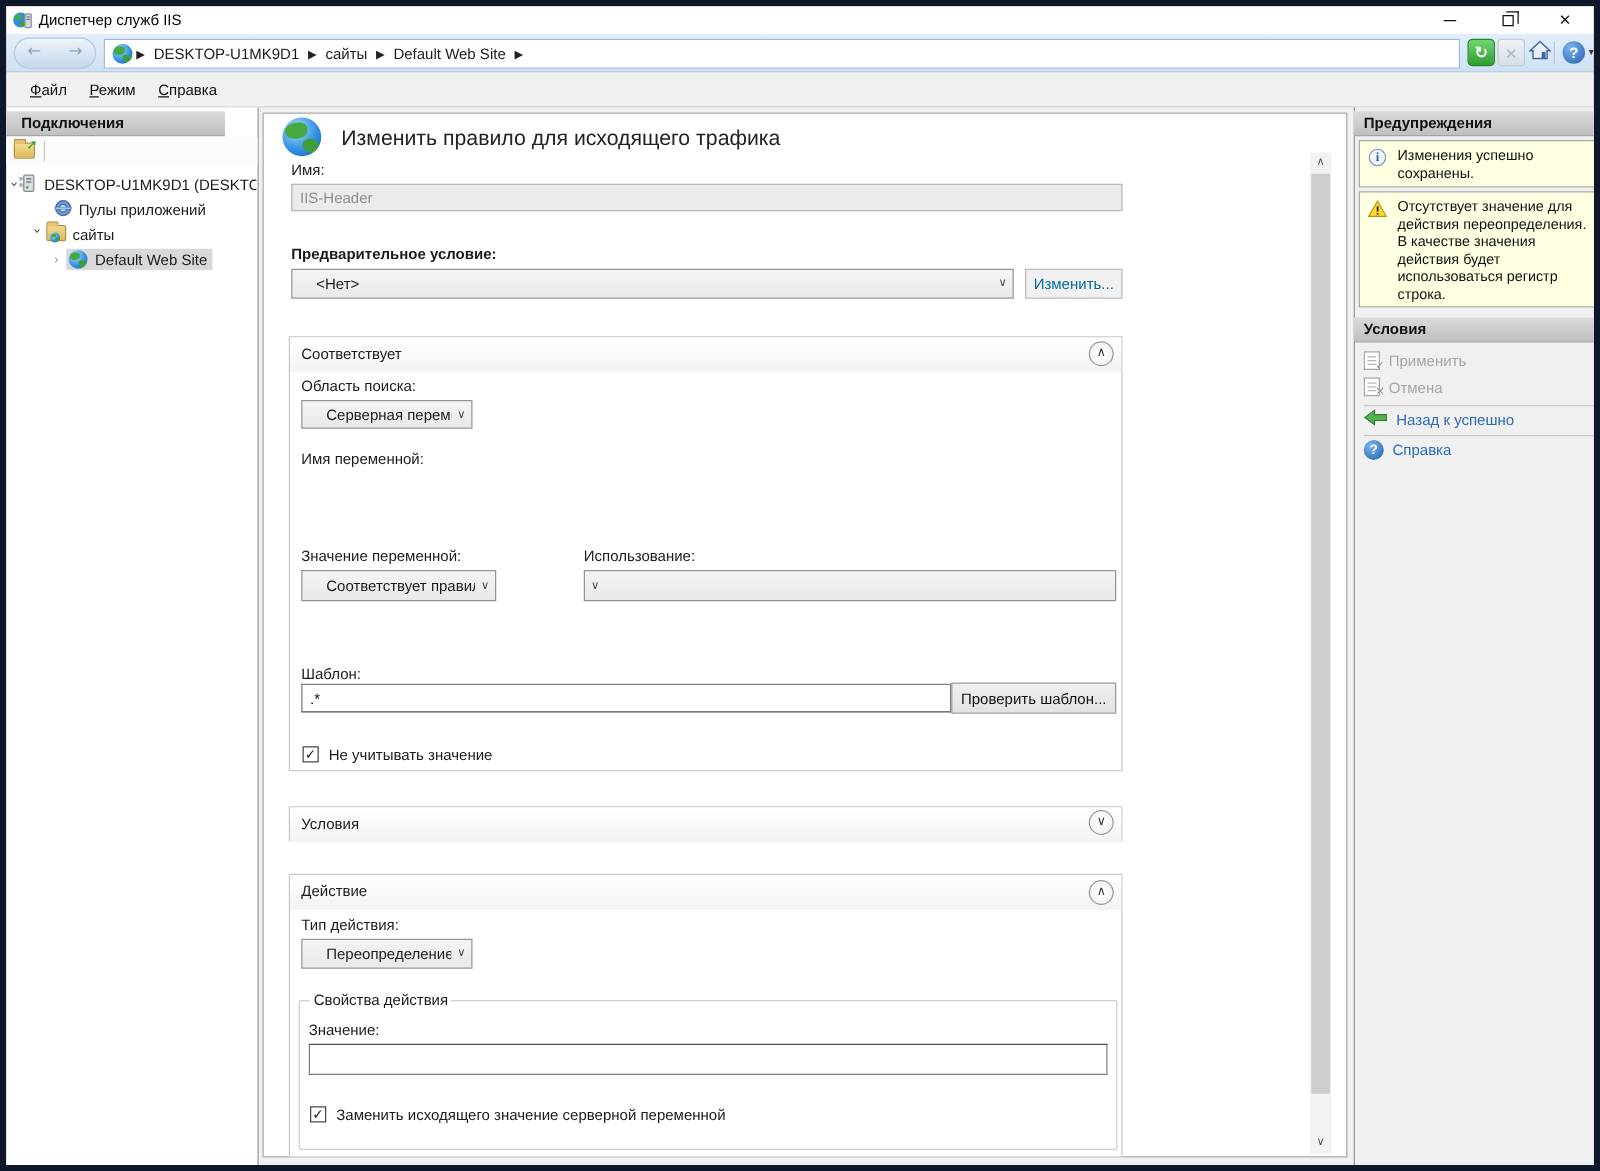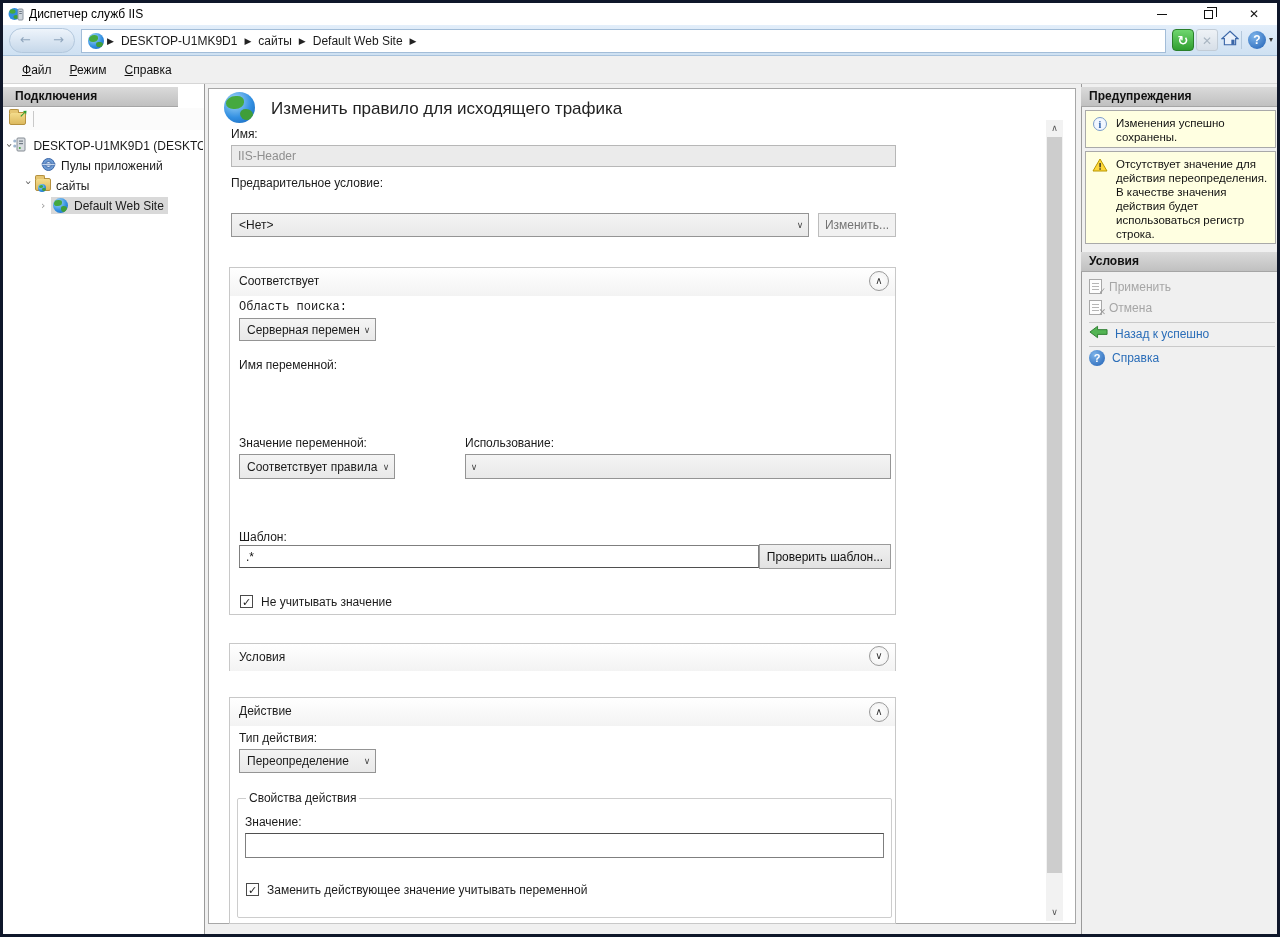--- a/index.html
+++ b/index.html
@@ -1,18 +1,18 @@
 <!DOCTYPE html>
 <html><head>
 <meta charset="utf-8">
 <style>
   * { margin:0; padding:0; box-sizing:border-box; }
   html,body { width:1280px; height:937px; background:#e8e8e8; }
   body { font-family:"Liberation Sans", sans-serif; font-size:12px; color:#1b1b1b; }
-  #window { position:relative; width:1280px; height:937px; background:#f0f0f0; border:3px solid #0f172a; overflow:hidden; }
+  #window { position:relative; width:1280px; height:937px; background:#f0f0f0; border:5px solid #0f172a; overflow:hidden; }
   .abs { position:absolute; }
   .g { font-family:"DejaVu Sans", sans-serif; }
   .lbl { position:absolute; font-size:12px; color:#1b1b1b; white-space:nowrap; }
 
   
   .titlebar { position:absolute; left:0; top:0; width:100%; height:22px; background:#ffffff; }
   .title-text { position:absolute; left:26px; top:4px; font-size:12px; color:#000; white-space:nowrap; }
   .winbtn { position:absolute; top:0; width:46px; height:22px; text-align:center; line-height:22px; font-size:12px; color:#111; cursor:default; }
   .ico-restore { display:inline-block; width:9px; height:9px; border:1px solid #111; position:relative; top:1px; background:#fff; }
   .ico-restore::before { content:""; position:absolute; left:2px; top:-4px; width:9px; height:9px; border:1px solid #111; border-bottom:none; border-left:none; }
@@ -52,24 +52,24 @@
   .tw.col { color:#999; transform:none; }
   .tree-sel { background:#d9d9d9; display:flex; align-items:center; padding:1px 4px 1px 2px; }
   .ticon { display:inline-block; margin:0 5px 0 2px; }
 
   
   .mainpanel { position:absolute; left:205px; top:85px; width:868px; height:836px; background:#fff; border:1px solid #a7a7a7; }
   .main-title { position:absolute; left:268px; top:96px; font-size:17px; color:#222; white-space:nowrap; }
   .input { position:absolute; border:1px solid #7f7f7f; background:#fff; font-family:"Liberation Sans",sans-serif; font-size:12px; padding:0 6px; color:#111; }
   .input:disabled { background:#ebebeb; border-color:#b7b7b7; color:#8f8f8f; }
   .combo { position:absolute; background:linear-gradient(#f4f4f4,#e9e9e9); border:1px solid #949494; display:flex; align-items:center; overflow:hidden; }
-  .combo .txt { flex:1; padding-left:7px; font-size:12px; white-space:nowrap; overflow:hidden; }
+  .combo .txt { flex:1; padding-left:19px; font-size:12px; white-space:nowrap; overflow:hidden; }
   .combo .arr { width:16px; text-align:center; font-size:9px; color:#444; flex:none; }
   .btn { position:absolute; background:linear-gradient(#f0f0f0,#e2e2e2); border:1px solid #9a9a9a; font-size:12px; text-align:center; display:flex; align-items:center; justify-content:center; color:#111; }
-  .btn.disabled { color:#737373; border-color:#bdbdbd; background:#f1f1f1; }
+  .btn.disabled { color:#0369a1; border-color:#bdbdbd; background:#f1f1f1; }
   .section { position:absolute; background:#fff; border:1px solid #c8c8c8; }
   .sec-header { position:absolute; left:0; top:0; right:0; height:28px; background:linear-gradient(#ffffff,#f3f3f3); }
   .chev-btn { position:absolute; width:20px; height:20px; border:1px solid #9a9a9a; border-radius:50%; background:radial-gradient(#ffffff,#efefef); text-align:center; line-height:18px; font-size:10px; color:#333; }
   .cb { position:absolute; width:13px; height:13px; border:1px solid #4a4a4a; background:#fff; font-size:11px; line-height:12px; text-align:center; color:#222; }
   fieldset.grp { position:absolute; border:1px solid #cdcdcd; border-radius:2px; }
   fieldset.grp legend { font-size:12px; color:#1b1b1b; margin-left:8px; padding:0 3px; }
 
   
   .vscroll { position:absolute; background:#f2f2f2; }
   .vs-arrow { position:absolute; left:0; width:17px; height:17px; text-align:center; line-height:16px; font-size:9px; color:#555; }
@@ -198,35 +198,35 @@
 
   
   <div class="mainpanel"></div>
 
   <span class="abs globe" style="left:221px; top:89px; width:31px; height:31px;"></span>
   <div class="main-title">Изменить правило для исходящего трафика</div>
 
   <div class="lbl" style="left:228px; top:124px;">Имя:</div>
   <input class="input" style="left: 228px; top: 142px; width: 665px; height: 22px;" disabled="" value="IIS-Header">
 
-  <div class="lbl" style="left:228px; top:173px;">Предварительное условие:</div>
+  <div class="lbl" style="left:228px; top:191px;font-weight:bold;">Предварительное условие:</div>
   <div class="combo" style="left:228px; top:210px; width:578px; height:24px;">
     <span class="txt">&lt;Нет&gt;</span>
     <span class="arr g">∨</span>
   </div>
   <div class="btn disabled" style="left:815px; top:210px; width:78px; height:24px;">Изменить...</div>
 
   
   <div class="section" style="left:226px; top:264px; width:667px; height:348px;">
     <div class="sec-header"></div>
   </div>
   <div class="lbl" style="left:236px; top:271px;">Соответствует</div>
   <div class="chev-btn g" style="left:866px; top:268px;">∧</div>
 
-  <div class="lbl" style="left:236px; top:297px;font-family:Liberation Mono, monospace;">Область поиска:</div>
+  <div class="lbl" style="left:236px; top:297px;">Область поиска:</div>
   <div class="combo" style="left:236px; top:315px; width:137px; height:23px;">
     <span class="txt">Серверная переменн</span>
     <span class="arr g">∨</span>
   </div>
 
   <div class="lbl" style="left:236px; top:355px;">Имя переменной:</div>
 
   <div class="lbl" style="left:236px; top:433px;">Значение переменной:</div>
   <div class="lbl" style="left:462px; top:433px;">Использование:</div>
   <div class="combo" style="left:236px; top:451px; width:156px; height:25px;">
@@ -263,21 +263,21 @@
     <span class="txt">Переопределение</span>
     <span class="arr g">∨</span>
   </div>
 
   <fieldset class="grp" style="left:234px; top:788px; width:655px; height:127px;">
     <legend>Свойства действия</legend>
   </fieldset>
   <div class="lbl" style="left:242px; top:812px;">Значение:</div>
   <input class="input" style="left: 242px; top: 830px; width: 639px; height: 25px; border-top-color: rgb(79, 79, 79);" value="">
   <span class="cb" style="left:243px; top:880px;">✓</span>
-  <div class="lbl" style="left:264px; top:880px;">Заменить действующее значение учитывать переменной</div>
+  <div class="lbl" style="left:264px; top:880px;">Заменить исходящего значение серверной переменной</div>
 
   
   <div class="vscroll" style="left:1043px; top:117px; width:17px; height:801px;">
     <span class="vs-arrow g" style="top:0;">∧</span>
     <span class="vs-thumb" style="top:17px; height:736px;"></span>
     <span class="vs-arrow g" style="bottom:0;">∨</span>
   </div>
 
   
   <div class="rightpanel"></div>

